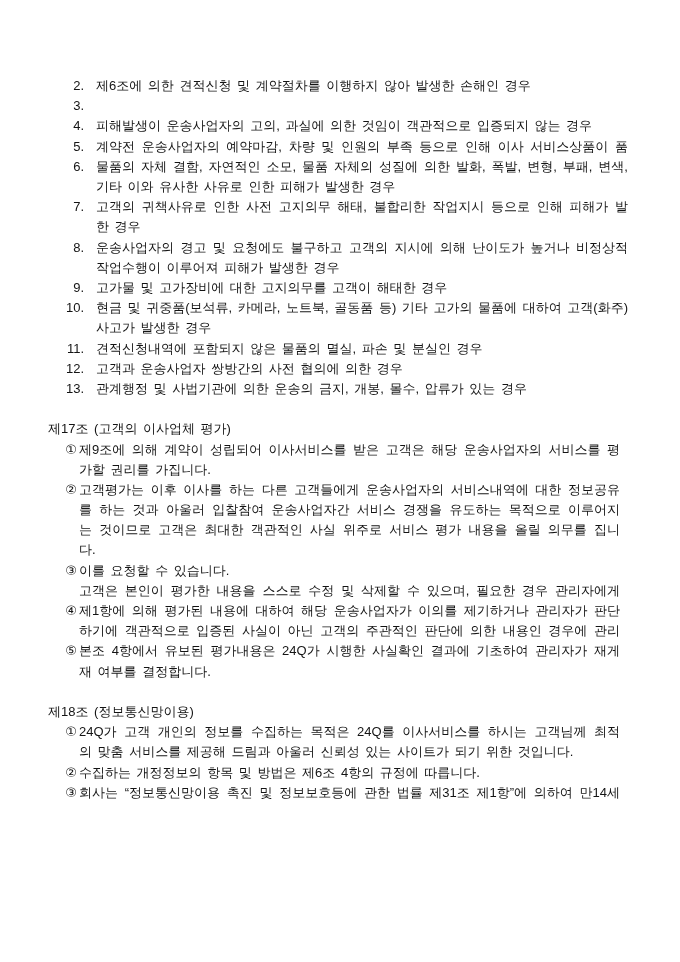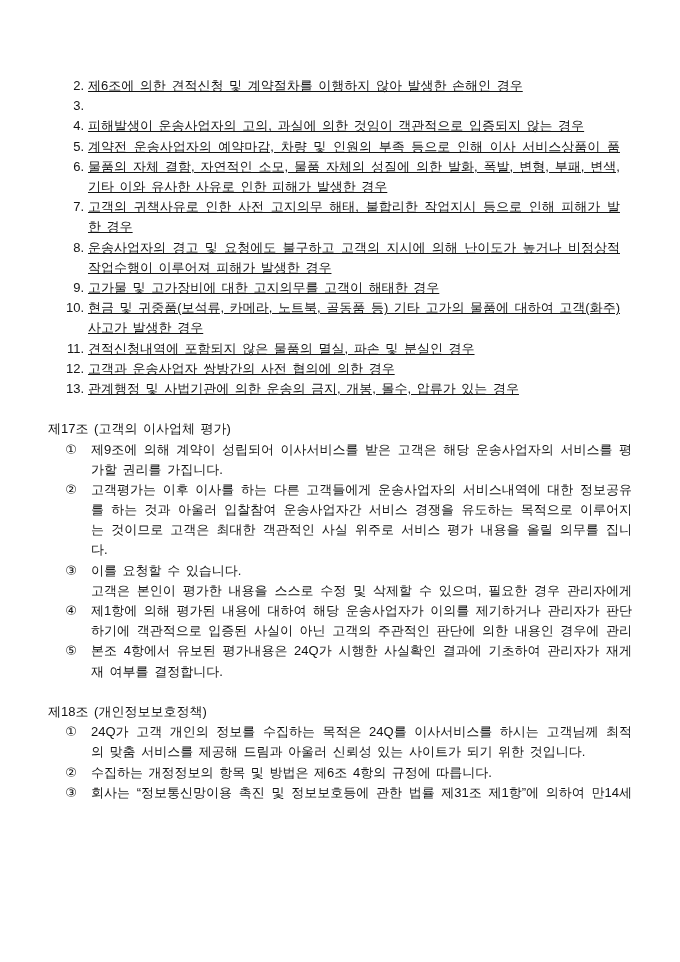--- a/index.html
+++ b/index.html
@@ -36,34 +36,33 @@
   .item { display: flex; }
   .item .num {
     flex: none;
     width: 84px;
     text-align: right;
     white-space: nowrap;
   }
   .item .body {
     flex: none;
     width: 532px;
-    margin-left: 4px;
-    text-decoration: underline;
+    margin-left: 12px;
   }
   .clause { display: flex; }
   .clause .marker {
     flex: none;
     width: 77px;
     text-align: right;
     white-space: nowrap;
   }
   .clause .body {
     flex: none;
     width: 541px;
-    margin-left: 14px;
+    margin-left: 2px;
   }
   .heading {
     margin-left: 48px;
     white-space: nowrap;
     max-height: 20.2px;
     overflow: hidden;
   }
   .spacer { height: 20.2px; }
 </style>
 </head>
@@ -177,21 +176,21 @@
         </div>
       </div>
       <div class="clause">
         <div class="marker">⑤</div>
         <div class="body">
           <div class="line j">본조 4항에서 유보된 평가내용은 24Q가 시행한 사실확인 결과에 기초하여 관리자가 재게</div>
           <div class="line">재 여부를 결정합니다.</div>
         </div>
       </div>
       <div class="spacer"></div>
-      <div class="heading">제18조 (개인정보보호정책)</div>
+      <div class="heading">제18조 (정보통신망이용)</div>
       <div class="clause">
         <div class="marker">①</div>
         <div class="body">
           <div class="line j">24Q가 고객 개인의 정보를 수집하는 목적은 24Q를 이사서비스를 하시는 고객님께 최적</div>
           <div class="line">의 맞춤 서비스를 제공해 드림과 아울러 신뢰성 있는 사이트가 되기 위한 것입니다.</div>
         </div>
       </div>
       <div class="clause">
         <div class="marker">②</div>
         <div class="body">

